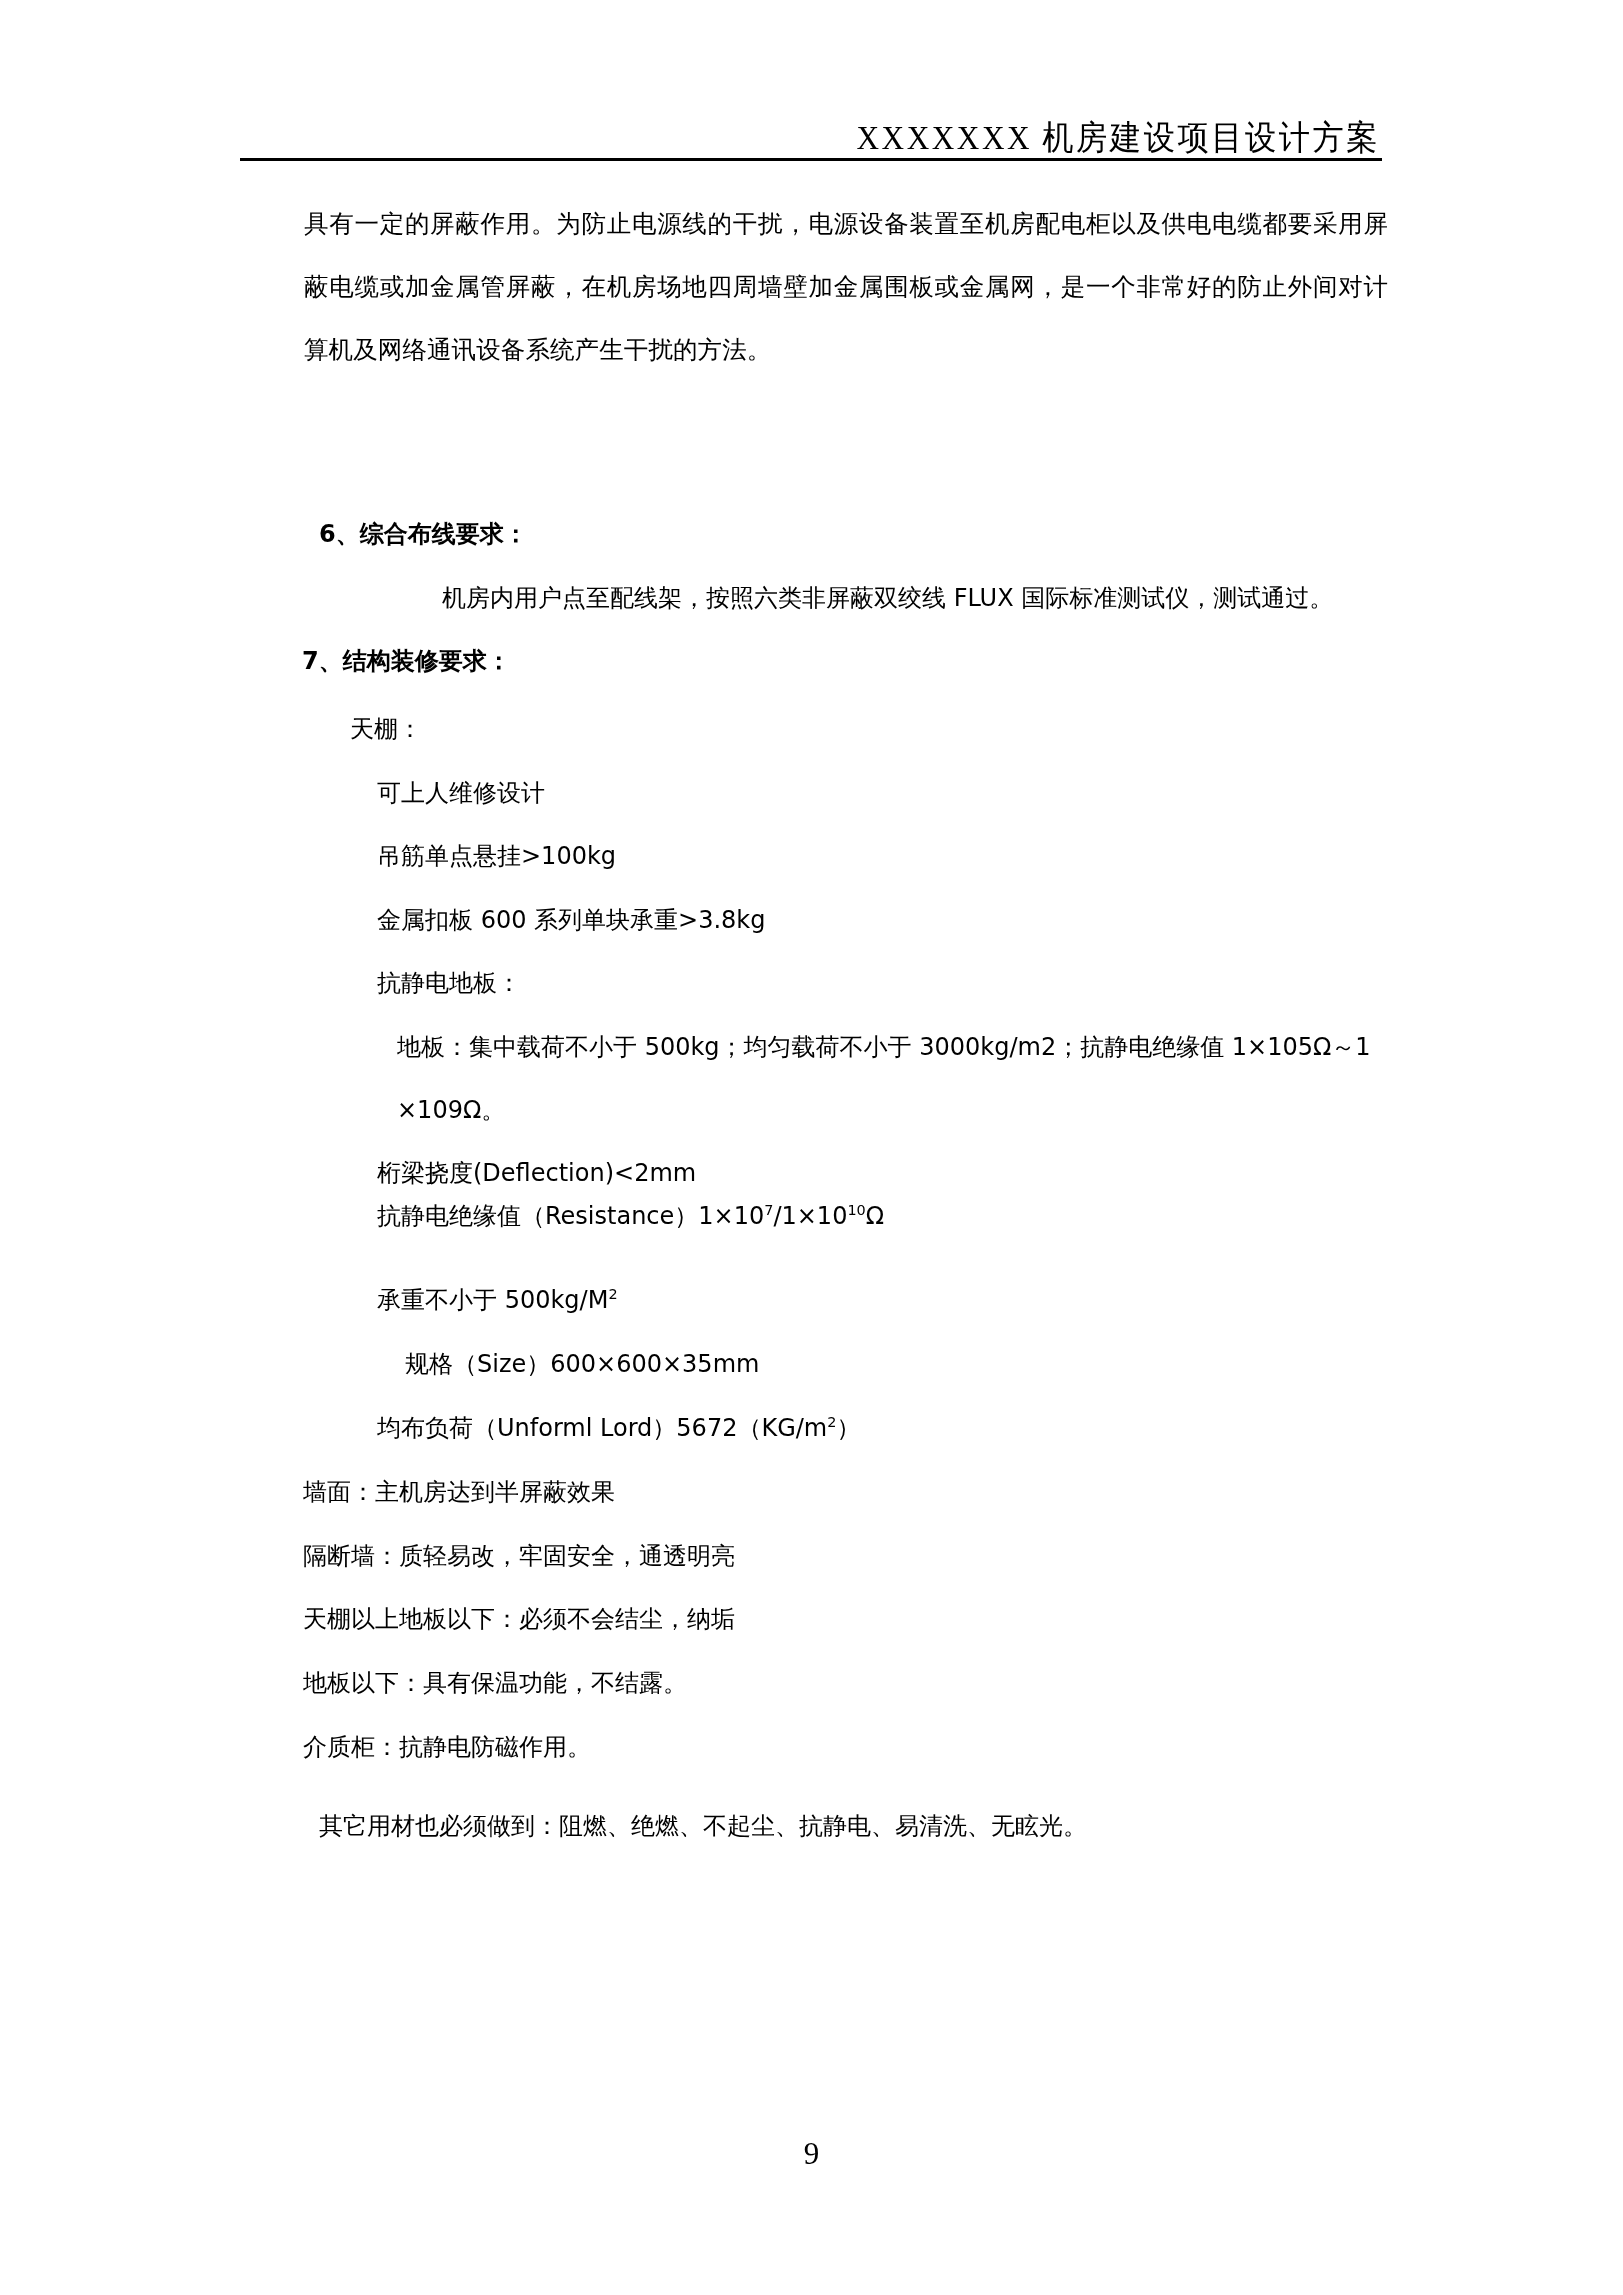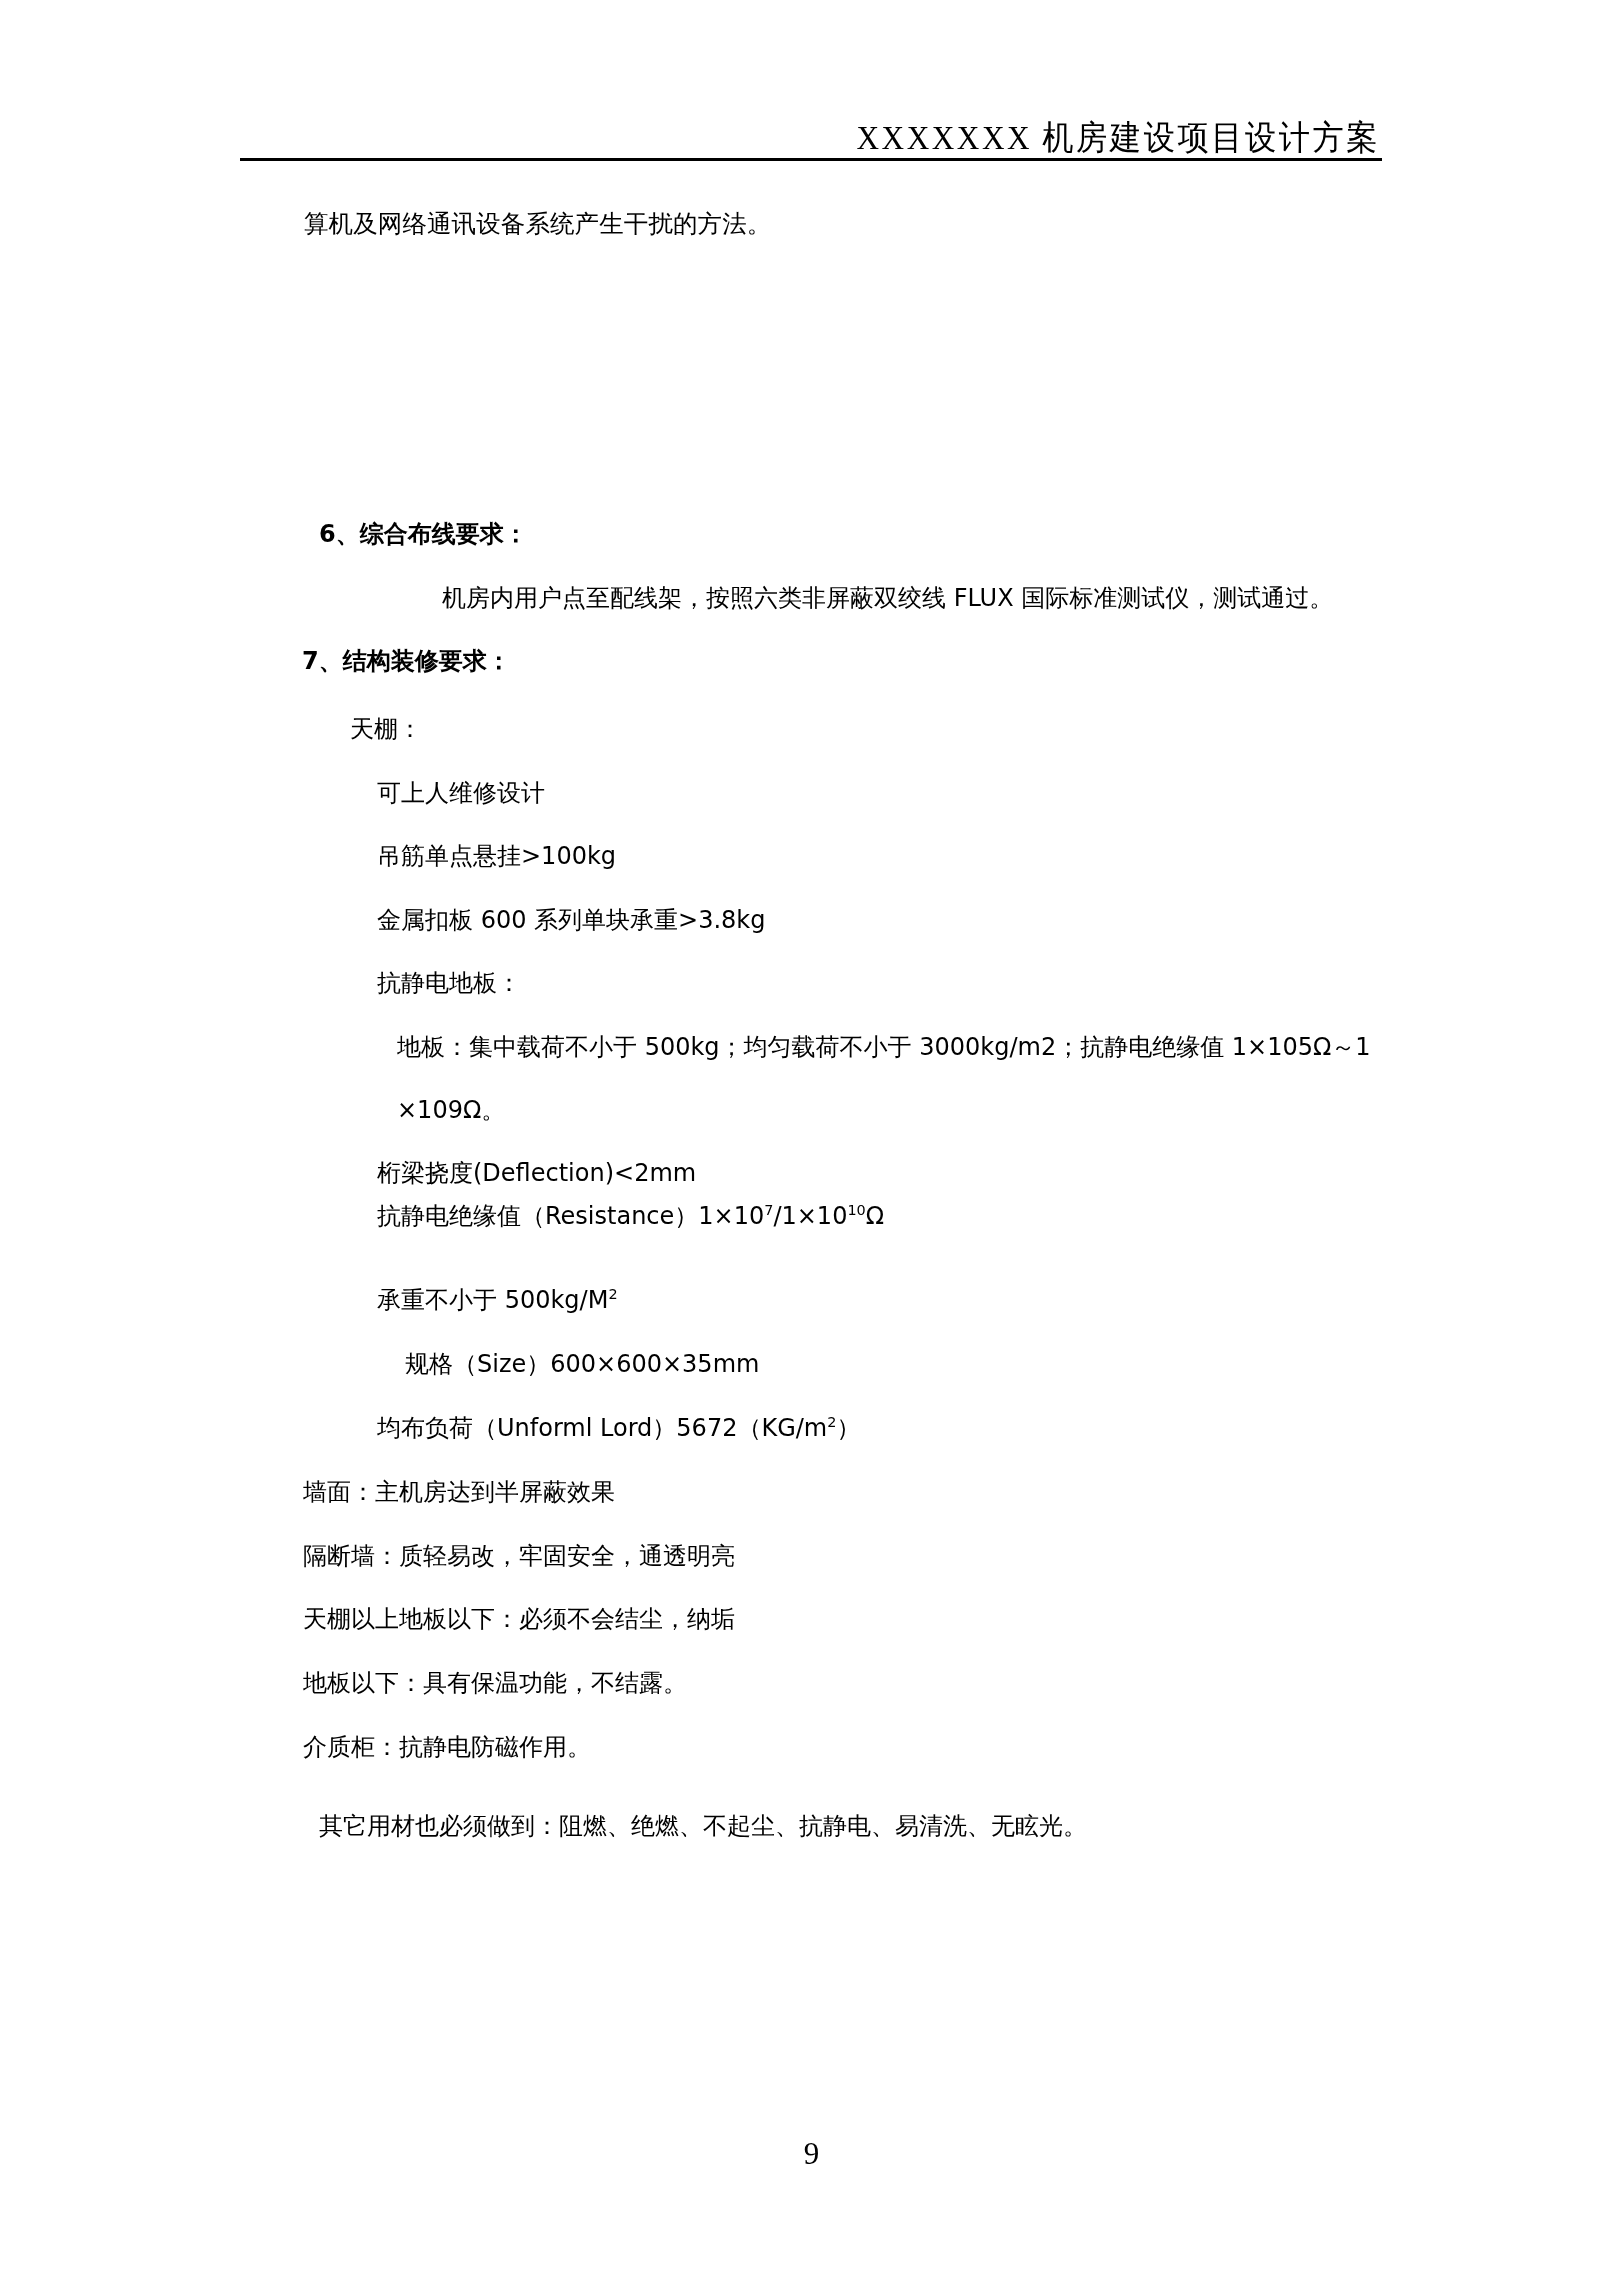--- a/index.html
+++ b/index.html
@@ -14,20 +14,22 @@
   sup { font-size:60%; line-height:0; vertical-align:super; }
   .page-number { position:absolute; left:798px; top:2135px; width:27px; text-align:center; font-family:"Liberation Serif","DejaVu Serif",serif; font-size:31px; line-height:38px; }
 </style>
 </head>
 <body>
 
 <div class="header-title">XXXXXXX 机房建设项目设计方案</div>
 <div class="header-rule"></div>
 
 <div class="para" style="top:192px;">
+  <span>具有一定的屏蔽作用。为防止电源线的干扰，电源设备装置至机房配电柜以及供电电缆都要采用屏</span>
+  <span>蔽电缆或加金属管屏蔽，在机房场地四周墙壁加金属围板或金属网，是一个非常好的防止外间对计</span>
   <span class="last">算机及网络通讯设备系统产生干扰的方法。</span>
 </div>
 
 <div class="line bold" style="left:319px; top:519px;text-align:right;">6、综合布线要求：</div>
 <div class="line" style="left:442px; top:583px;">机房内用户点至配线架，按照六类非屏蔽双绞线 FLUX 国际标准测试仪，测试通过。</div>
 
 <div class="line bold" style="left:302px; top:646px;">7、结构装修要求：</div>
 
 <div class="line" style="left:350px; top:714px;">天棚：</div>
 <div class="line" style="left:377px; top:778px;">可上人维修设计</div>

